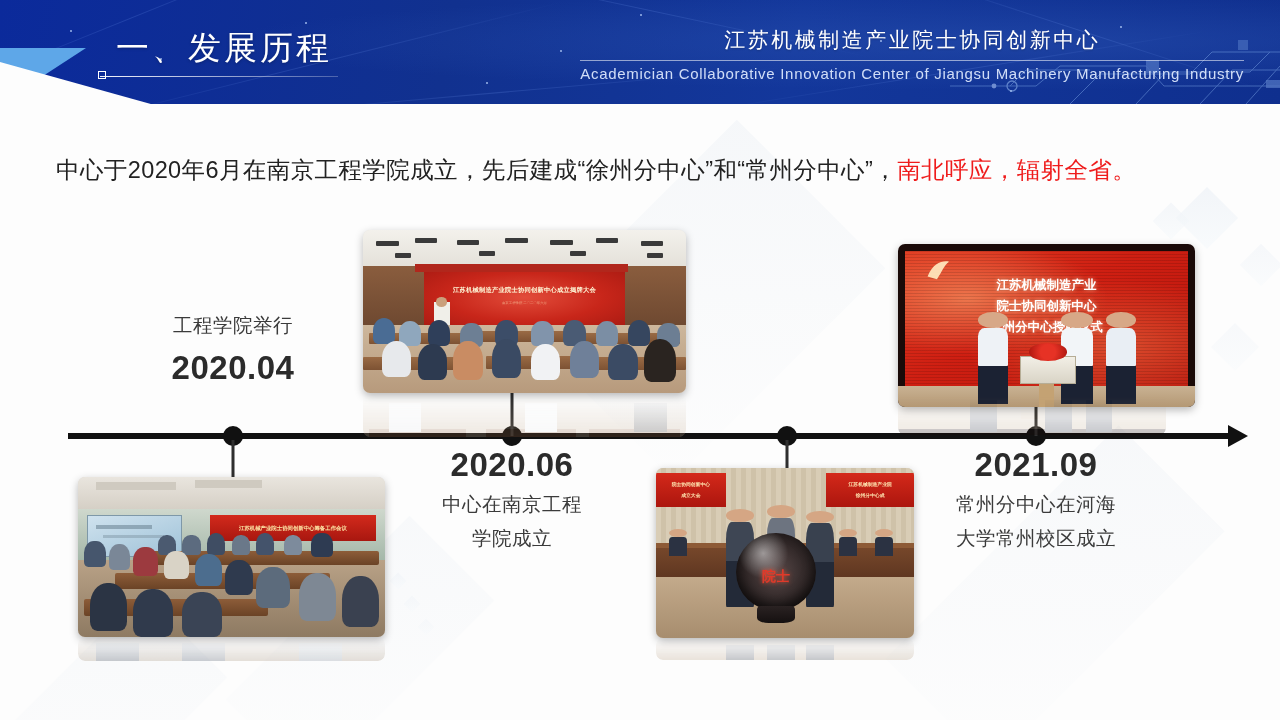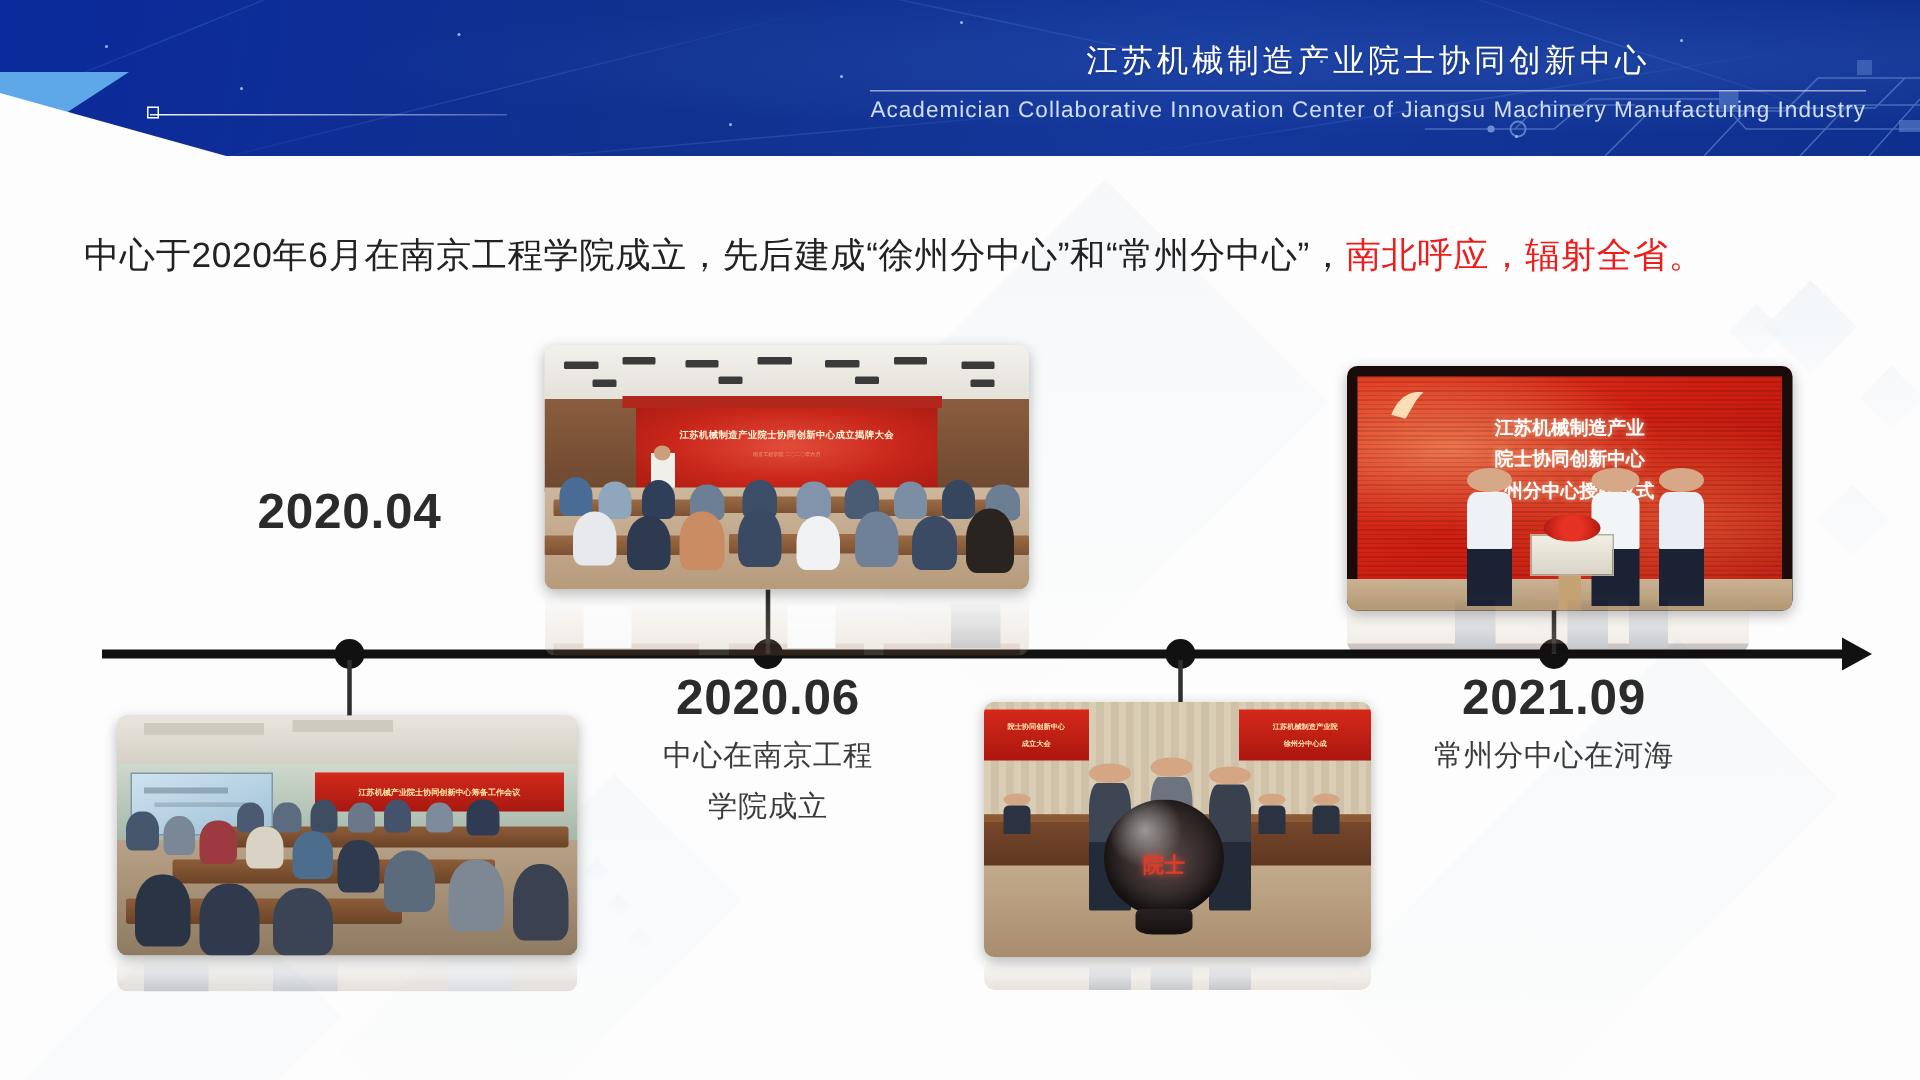--- a/index.html
+++ b/index.html
@@ -339,20 +339,21 @@
       <circle cx="62" cy="86" r="5" stroke="#9cc0f5" stroke-width="1.3" fill="none"></circle>
       <circle cx="44" cy="86" r="2.4" fill="#bcd6ff"></circle>
       <rect x="196" y="60" width="13" height="13" fill="#6e95d8" opacity=".85"></rect>
       <rect x="288" y="40" width="10" height="10" fill="#6e95d8" opacity=".7"></rect>
       <rect x="316" y="80" width="14" height="8" fill="#8fb4ef" opacity=".7"></rect>
     </svg>
 
     <div class="hdr-tri-light"></div>
     <div class="hdr-cut"></div>
 
+    <div class="hdr-title">一、发展历程</div>
     <div class="hdr-underline"></div>
     <div class="hdr-marker"></div>
 
     <div class="hdr-right">
       <div class="hdr-cn">江苏机械制造产业院士协同创新中心</div>
       <div class="hdr-rule"></div>
       <div class="hdr-en">Academician Collaborative Innovation Center of Jiangsu Machinery Manufacturing Industry</div>
     </div>
   </div>
 
@@ -367,33 +368,35 @@
   <div class="node-dot" style="left:512px;top:436px;"></div>
   <div class="node-dot" style="left:787px;top:436px;"></div>
   <div class="node-dot" style="left:1036px;top:436px;"></div>
 
   <div class="node-stem" style="left:233px;top:440px;height:40px;"></div>
   <div class="node-stem" style="left:512px;top:390px;height:46px;"></div>
   <div class="node-stem" style="left:787px;top:440px;height:30px;"></div>
   <div class="node-stem" style="left:1036px;top:390px;height:46px;"></div>
 
   <div class="tl-block above" style="left:123px;top:312px;width:220px;">
+    <div class="tl-desc">工程学院举行</div>
     <div class="tl-date">2020.04</div>
   </div>
 
   <div class="tl-block below" style="left:402px;top:446px;width:220px;">
     <div class="tl-date">2020.06</div>
     <div class="tl-desc">中心在南京工程</div>
     <div class="tl-desc">学院成立</div>
   </div>
 
 
   <div class="tl-block below" style="left:926px;top:446px;width:220px;">
     <div class="tl-date">2021.09</div>
     <div class="tl-desc">常州分中心在河海</div>
+    <div class="tl-desc">大学常州校区成立</div>
   </div>
 
   <div class="photo ph-hall" style="left:363px;top:230px;width:323px;height:163px;">
     <div class="inner">
       <div class="ceiling"></div>
       <div class="lightbar" style="left:4%;top:7%;width:7%;"></div>
       <div class="lightbar" style="left:16%;top:5%;width:7%;"></div>
       <div class="lightbar" style="left:29%;top:6%;width:7%;"></div>
       <div class="lightbar" style="left:44%;top:5%;width:7%;"></div>
       <div class="lightbar" style="left:58%;top:6%;width:7%;"></div>

